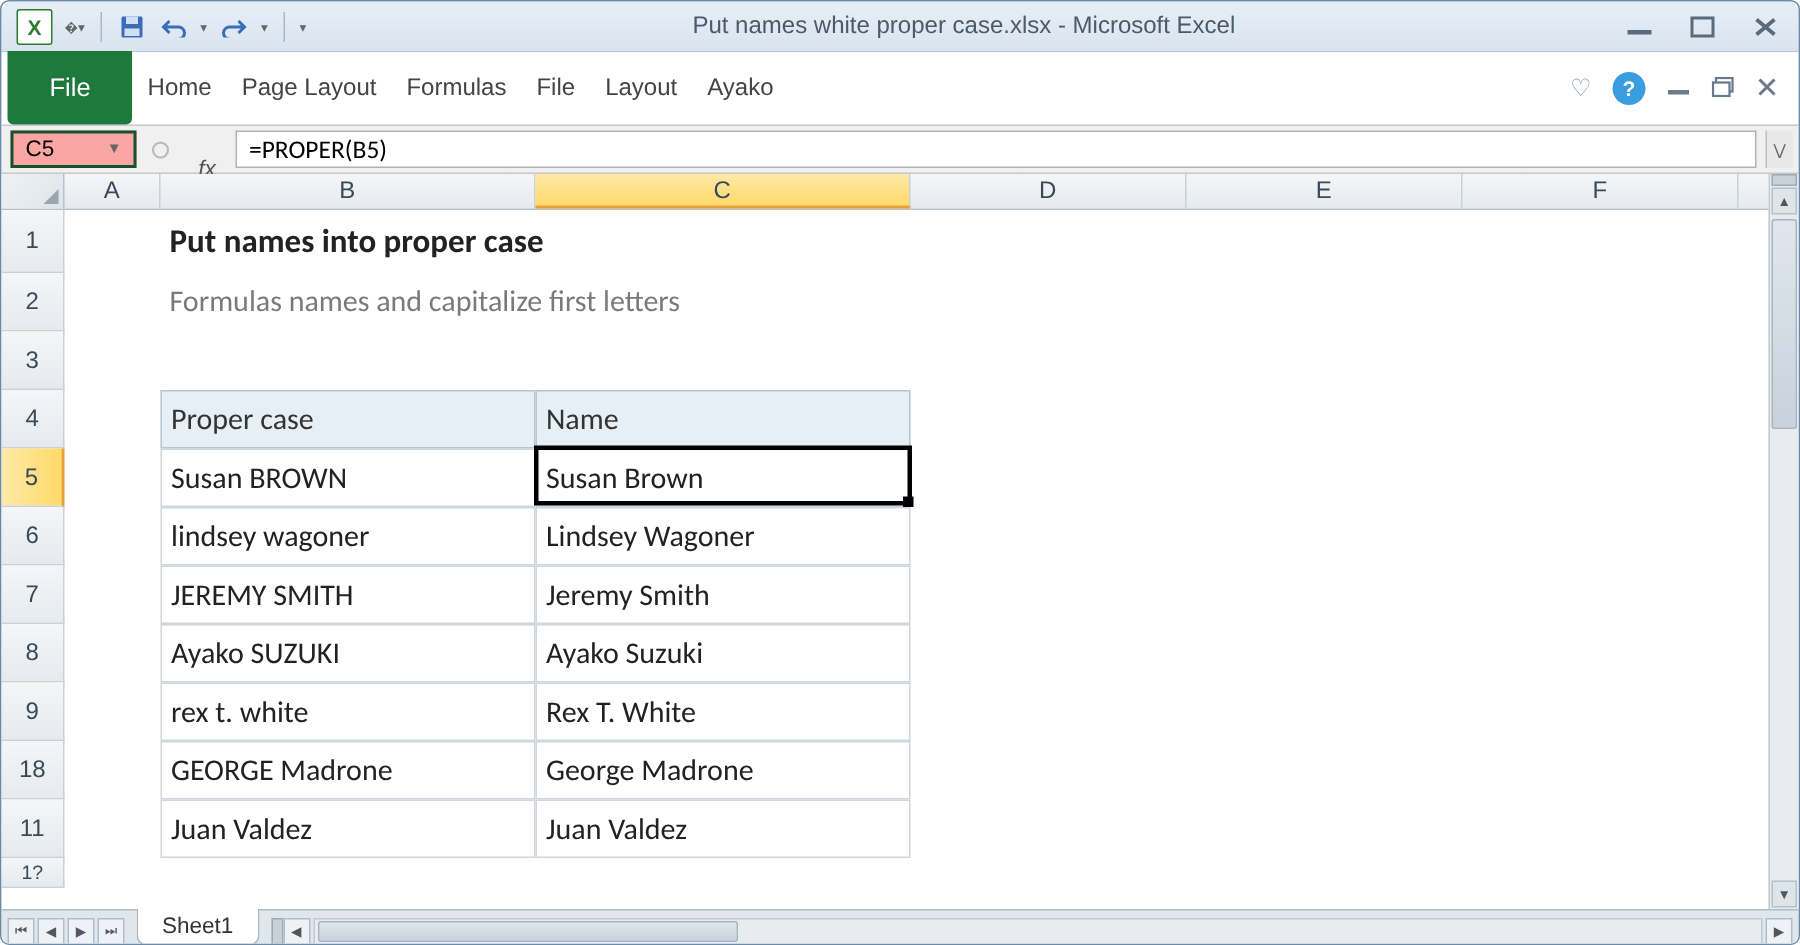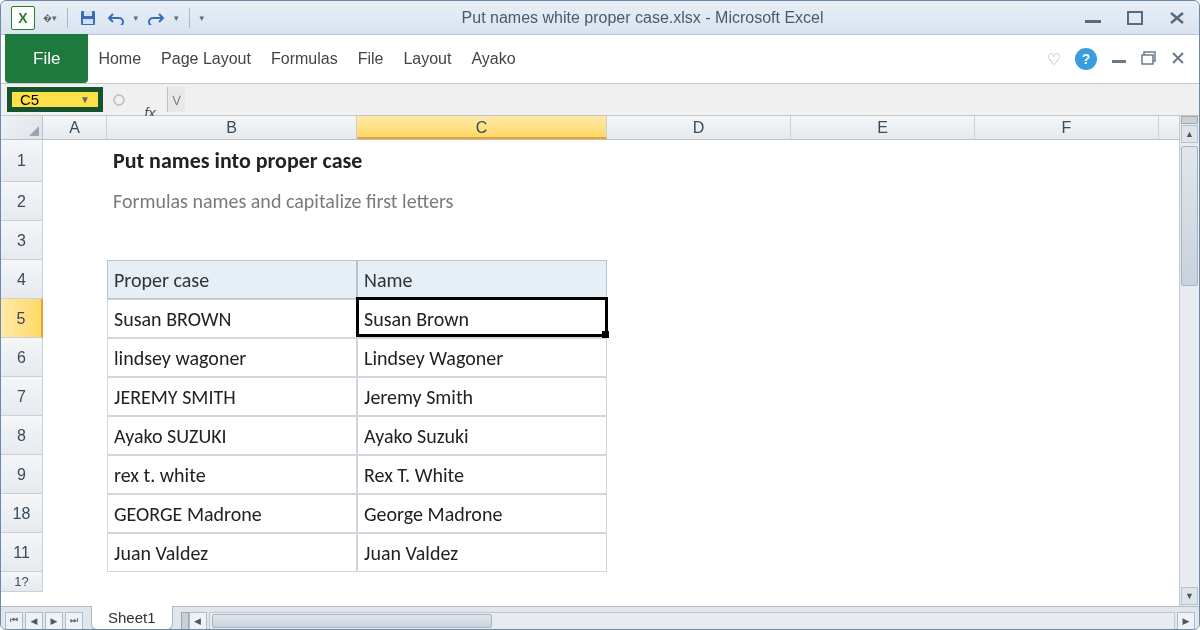--- a/index.html
+++ b/index.html
@@ -17,21 +17,21 @@
 
 
 .ribbon-tabs { height: 49px; background: #fff; display: flex; align-items: stretch; border-bottom: 1px solid #c8c8c8; padding-left: 4px; }
 .tab { padding: 8px 10px; color: #444; font-size: 16px; cursor: pointer; display: flex; align-items: center; }
 .tab.file { background: #1e7a3c; color: #fff; border-radius: 0 0 4px 4px; margin-top: -1px; padding: 8px 28px; font-size: 17px; }
 .ribbon-right { margin-left: auto; display: flex; align-items: center; gap: 14px; padding-right: 14px; color: #6a7a8a; }
 .help-circle { width: 22px; height: 22px; border-radius: 50%; background: #3a9de0; color: #fff; display: flex; align-items: center; justify-content: center; font-size: 14px; font-weight: bold; }
 
 
 .formula-row { height: 32px; display: flex; align-items: stretch; border-bottom: 1px solid #c8c8c8; background: #f0f0f0; }
-.name-box { width: 96px; border: 5px solid #14532d; background: #fde047; display: flex; align-items: center; padding: 0 8px; margin: 3px 2px 3px 6px; font-size: 15px; }
+.name-box { width: 84px; border: 2px solid #14532d; background: #fca5a5; display: flex; align-items: center; padding: 0 8px; margin: 3px 2px 3px 6px; font-size: 15px; }
 .name-box .dd { margin-left: auto; color: #666; font-size: 10px; }
 .fx-cancel { width: 28px; display: flex; align-items: center; justify-content: center; color: #888; }
 .fx-label { width: 34px; display: flex; align-items: center; justify-content: center; font-style: italic; color: #555; font-size: 15px; margin-top: 25px; }
 .formula-input { flex: 1; border: 1px solid #b0b0b0; background: #fff; margin: 3px 6px 3px 2px; padding: 0 8px; display: flex; align-items: center; font-size: 17px; font-family: Calibri, sans-serif; }
 .formula-expand { width: 18px; background: #e8e8e8; border-left: 1px solid #c0c0c0; display: flex; align-items: center; justify-content: center; color: #666; font-size: 10px; margin: 3px 4px 3px 0; }
 
 
 .grid-wrap { position: relative; height: 490px; background: #fff; display: flex; }
 .grid-main { flex: 1; overflow: hidden; position: relative; }
 
@@ -164,20 +164,23 @@
   <div class="name-box">
     <span>C5</span>
     <span class="dd">▼</span>
   </div>
   <div class="fx-cancel">
       <svg width="14" height="14">
         <circle cx="7" cy="7" r="5" stroke="#bbb" fill="none" stroke-width="1.5"></circle>
       </svg>
     </div>
   <div class="fx-label">fx</div>
+  <div class="formula-input">
+    <span>=PROPER(B5)</span>
+  </div>
   <div class="formula-expand">⋁</div>
 </div>
 
 <div class="grid-wrap">
   <div class="grid-main">
     <div class="col-headers">
       <div class="corner"></div>
       <div class="col-h cA">A</div>
       <div class="col-h cB">B</div>
       <div class="col-h cC active">C</div>

